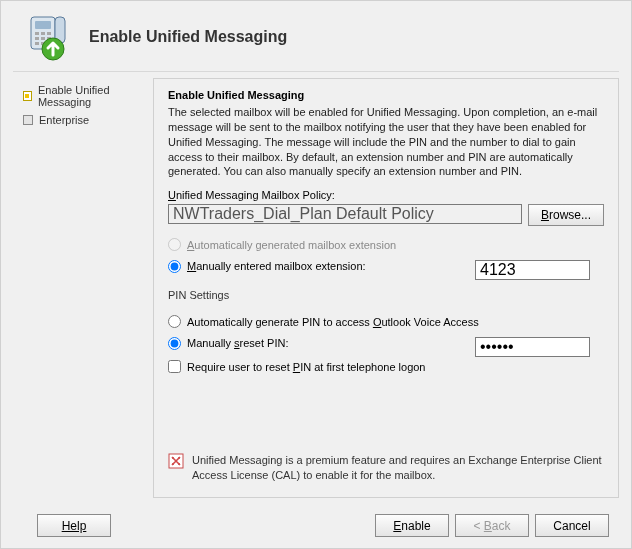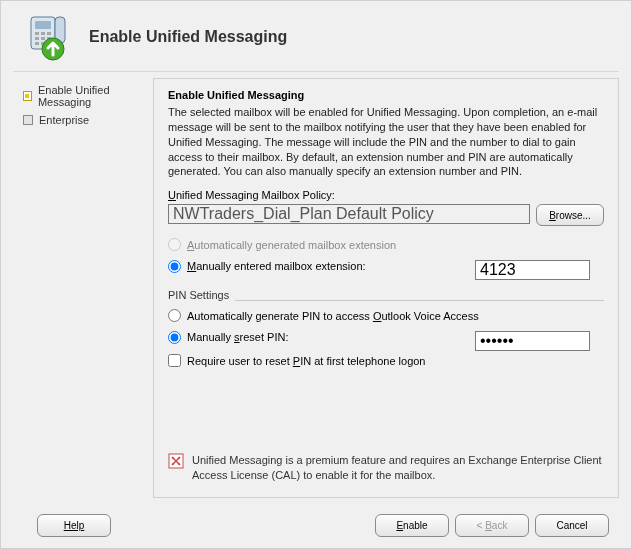--- a/index.html
+++ b/index.html
@@ -106,25 +106,25 @@
     background: #fff;
     height: 20px;
   }
   input[type=text][readonly] {
     background: #f0f0f0;
     color: #555;
   }
   .policy-input { flex: 1; }
   .btn {
     font-family: inherit;
-    font-size: 10px;
+    font-size: 12px;
     height: 22px;
     background: linear-gradient(#fdfdfd, #e4e4e4);
     border: 1px solid #8a8a8a;
-    border-radius: 6px;
+    border-radius: 0;
     padding: 0 12px;
     cursor: pointer;
     min-width: 68px;
   }
   .btn:disabled {
     color: #9a9a9a;
     cursor: default;
   }
   .radio-row, .check-row {
     display: flex;
@@ -141,23 +141,24 @@
   .disabled-text { color: #8a8a8a; }
   .ext-input {
     position: absolute;
     right: 14px;
     width: 115px;
     margin-top: 8px;
   }
   .fieldset-label {
     margin-top: 12px;
     display: flex;
-    align-items: flex-end;
+    align-items: flex-start;
     gap: 6px;
     color: #333;
+    flex-direction: column;
   }
   .fieldset-label .line {
     flex: 1;
     height: 1px;
     background: #c8c8c8;
   }
   .info-block {
     position: absolute;
     bottom: 14px;
     left: 14px;

